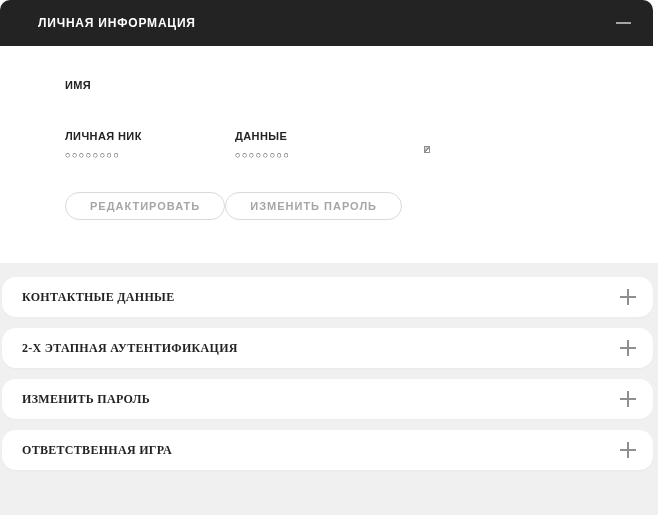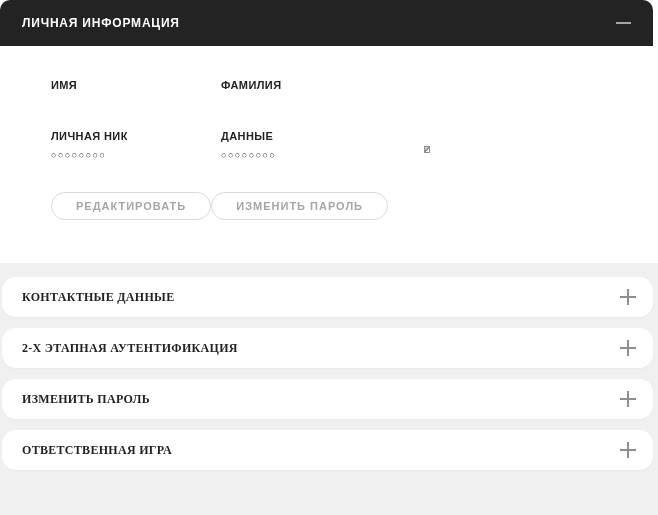--- a/index.html
+++ b/index.html
@@ -31,40 +31,40 @@
     background: #232323;
     border-radius: 10px 10px 0 0;
     display: flex;
     align-items: center;
     justify-content: space-between;
     padding: 0 21px 0 22px;
     box-sizing: border-box;
     cursor: pointer;
   }
   .card-header-dark h2 {
-    margin: 0;
+    margin: 16px;
     color: #ffffff;
     font-size: 12px;
     font-weight: bold;
     letter-spacing: 0.8px;
   }
   .minus-wrap {
     width: 18px; height: 18px;
     display: flex; align-items: center; justify-content: center;
     cursor: pointer;
   }
   .minus-bar { width: 15px; height: 2px; background: #a5a5a5; }
 
   .card-body {
     position: relative;
     background: #ffffff;
     border-radius: 0 0 14px 14px;
     height: 217px;
     box-sizing: border-box;
-    padding: 33px 0 0 51px;
+    padding: 33px 0 0 65px;
   }
   .fields {
     display: grid;
     grid-template-columns: 170px auto;
     row-gap: 20px;
   }
   .field-label {
     display: block;
     color: #232323;
     font-size: 11px;
@@ -166,21 +166,20 @@
       </span>
     </header>
 
     <div class="card-body">
       <div class="fields">
         <div class="field">
           <span class="field-label">ИМЯ</span>
           <div class="field-value"></div>
         </div>
         <div class="field">
-          <span class="field-label">ФАМИЛИЯ</span>
           <div class="field-value"></div>
         </div>
         <div class="field">
           <span class="field-label">ЛИЧНАЯ НИК</span>
           <div class="field-value">○○○○○○○○</div>
         </div>
         <div class="field">
           <span class="field-label">ДАННЫЕ</span>
           <div class="field-value">○○○○○○○○</div>
         </div>

